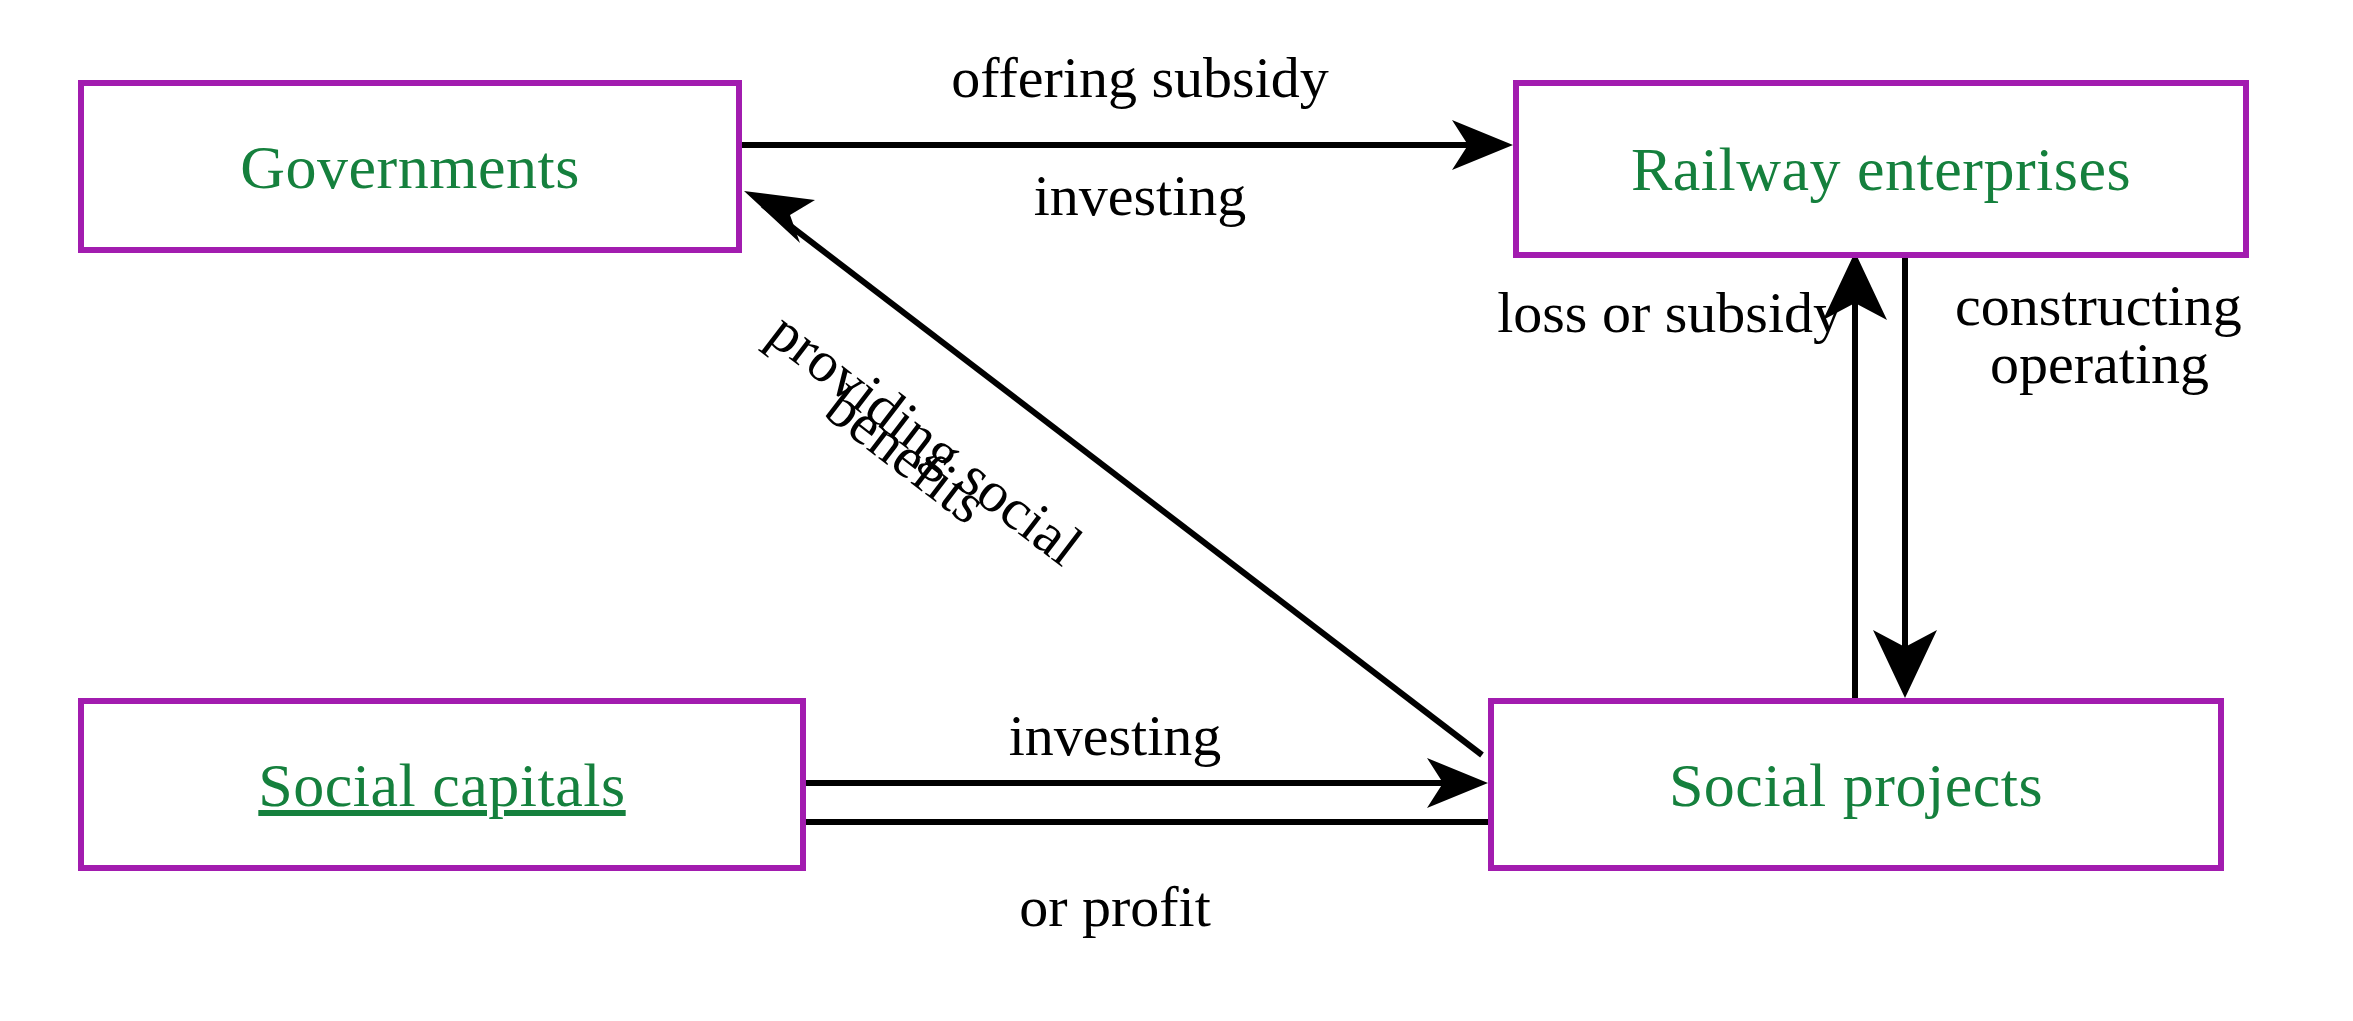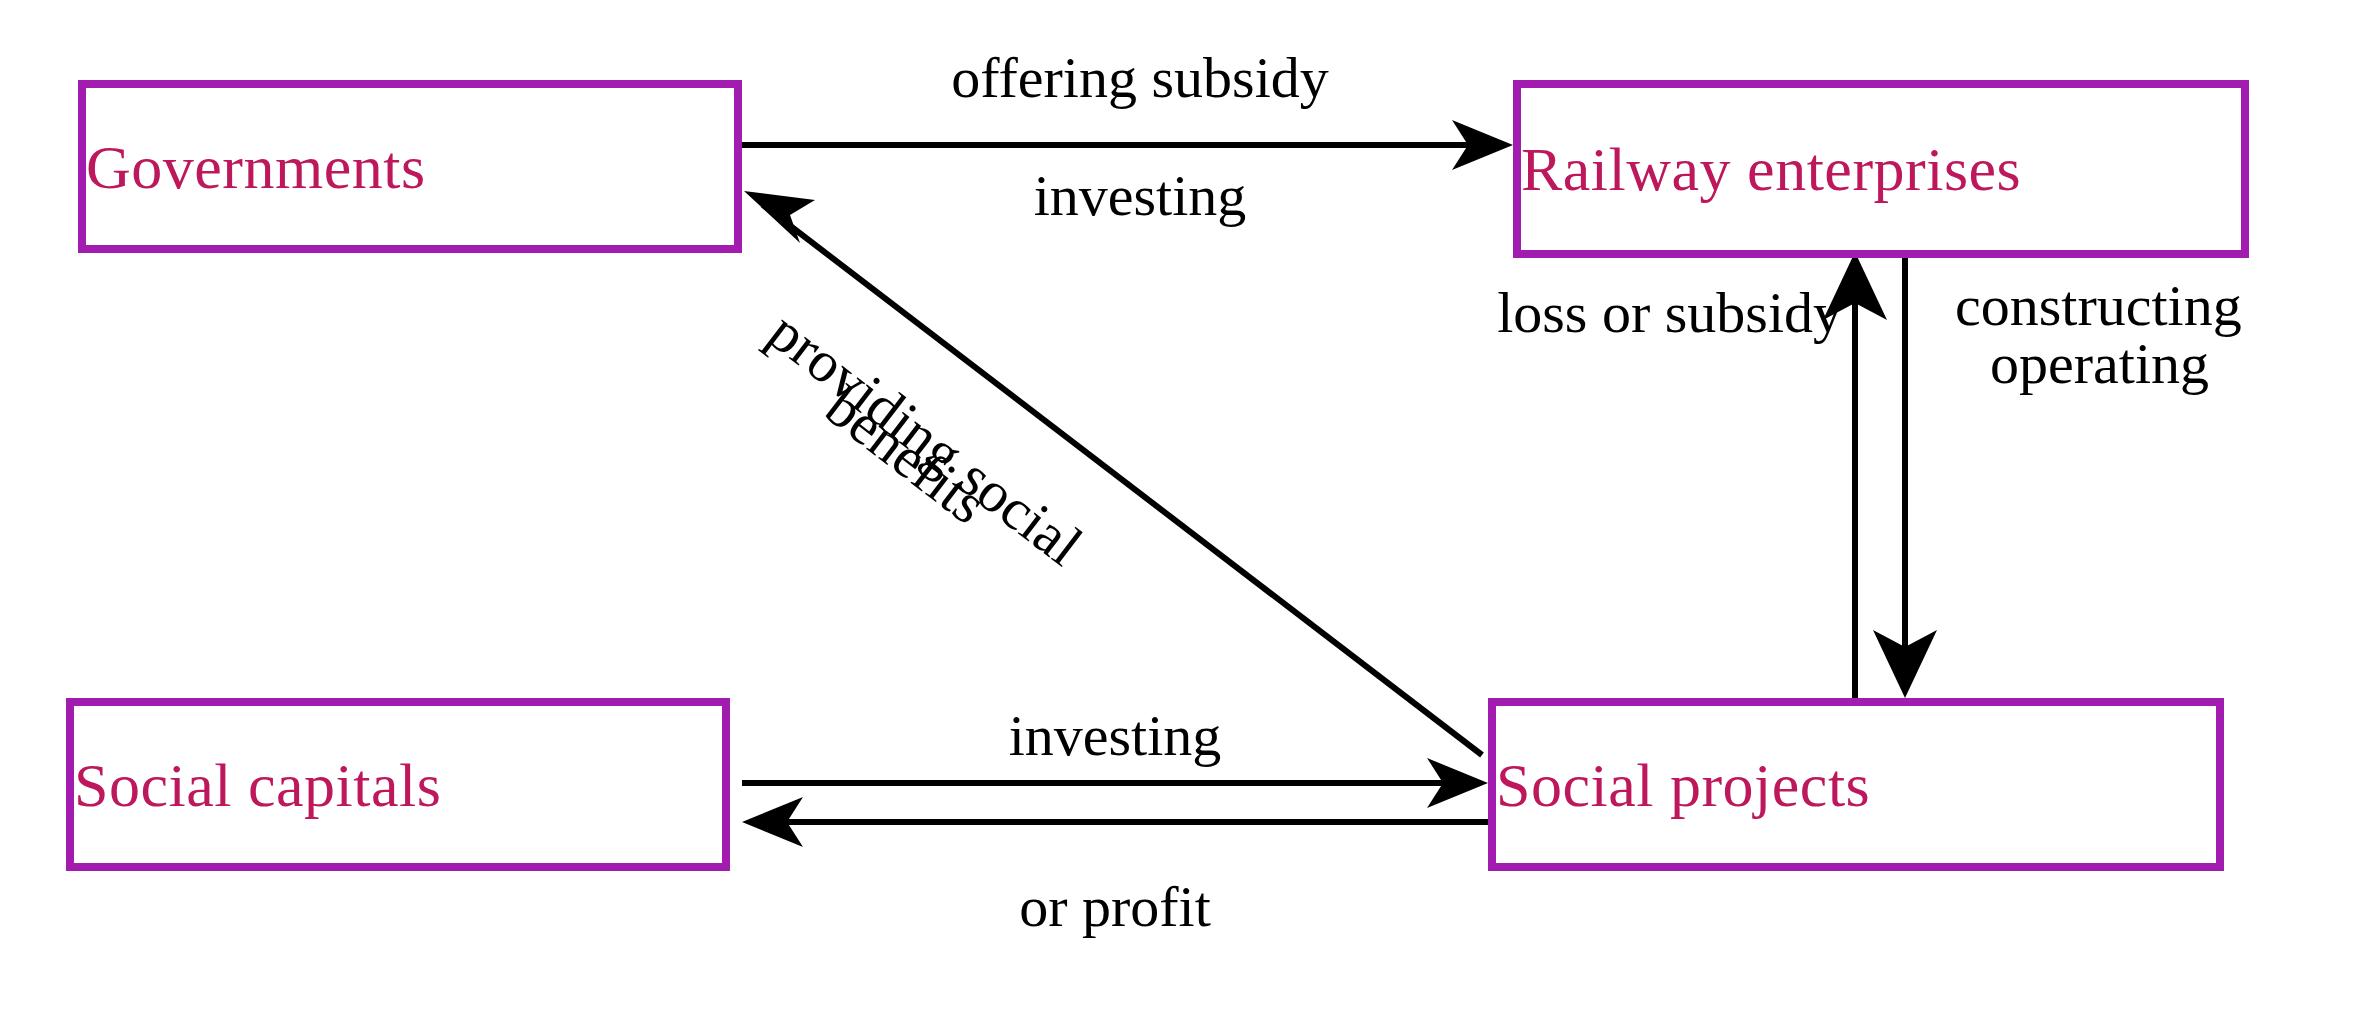--- a/index.html
+++ b/index.html
@@ -11,25 +11,26 @@
     position: relative;
     width: 2353px;
     height: 1021px;
     background: #ffffff;
     overflow: hidden;
     font-family: "Liberation Serif", "DejaVu Serif", serif;
   }
   .node-box {
     position: absolute;
     box-sizing: border-box;
-    border: 8px solid #a21caf;
+    border: 6px solid #a21caf;
     background: #ffffff;
     display: flex;
     align-items: center;
-    color: #be185d;
+    justify-content: center;
+    color: #15803d;
   }
   .node-label {
     font-size: 62px;
     line-height: 1;
     white-space: nowrap;
     letter-spacing: 0.5px;
   }
   .edge-label {
     position: absolute;
     font-size: 58px;
@@ -91,21 +92,21 @@
   </svg>
 
   <div class="node-box" style="left:78px; top:80px; width:664px; height:173px;">
     <span class="node-label">Governments</span>
   </div>
 
   <div class="node-box" style="left:1513px; top:80px; width:736px; height:178px;">
     <span class="node-label">Railway enterprises</span>
   </div>
 
-  <div class="node-box" style="left:66px; top:698px; width:664px; height:173px;">
+  <div class="node-box" style="left:78px; top:698px; width:728px; height:173px;text-decoration:underline;">
     <span class="node-label">Social capitals</span>
   </div>
 
   <div class="node-box" style="left:1488px; top:698px; width:736px; height:173px;">
     <span class="node-label">Social projects</span>
   </div>
 
   <div class="edge-label" style="left:880px; top:47px; width:520px;">offering subsidy</div>
 
   <div class="edge-label" style="left:880px; top:165px; width:520px;">investing</div>

